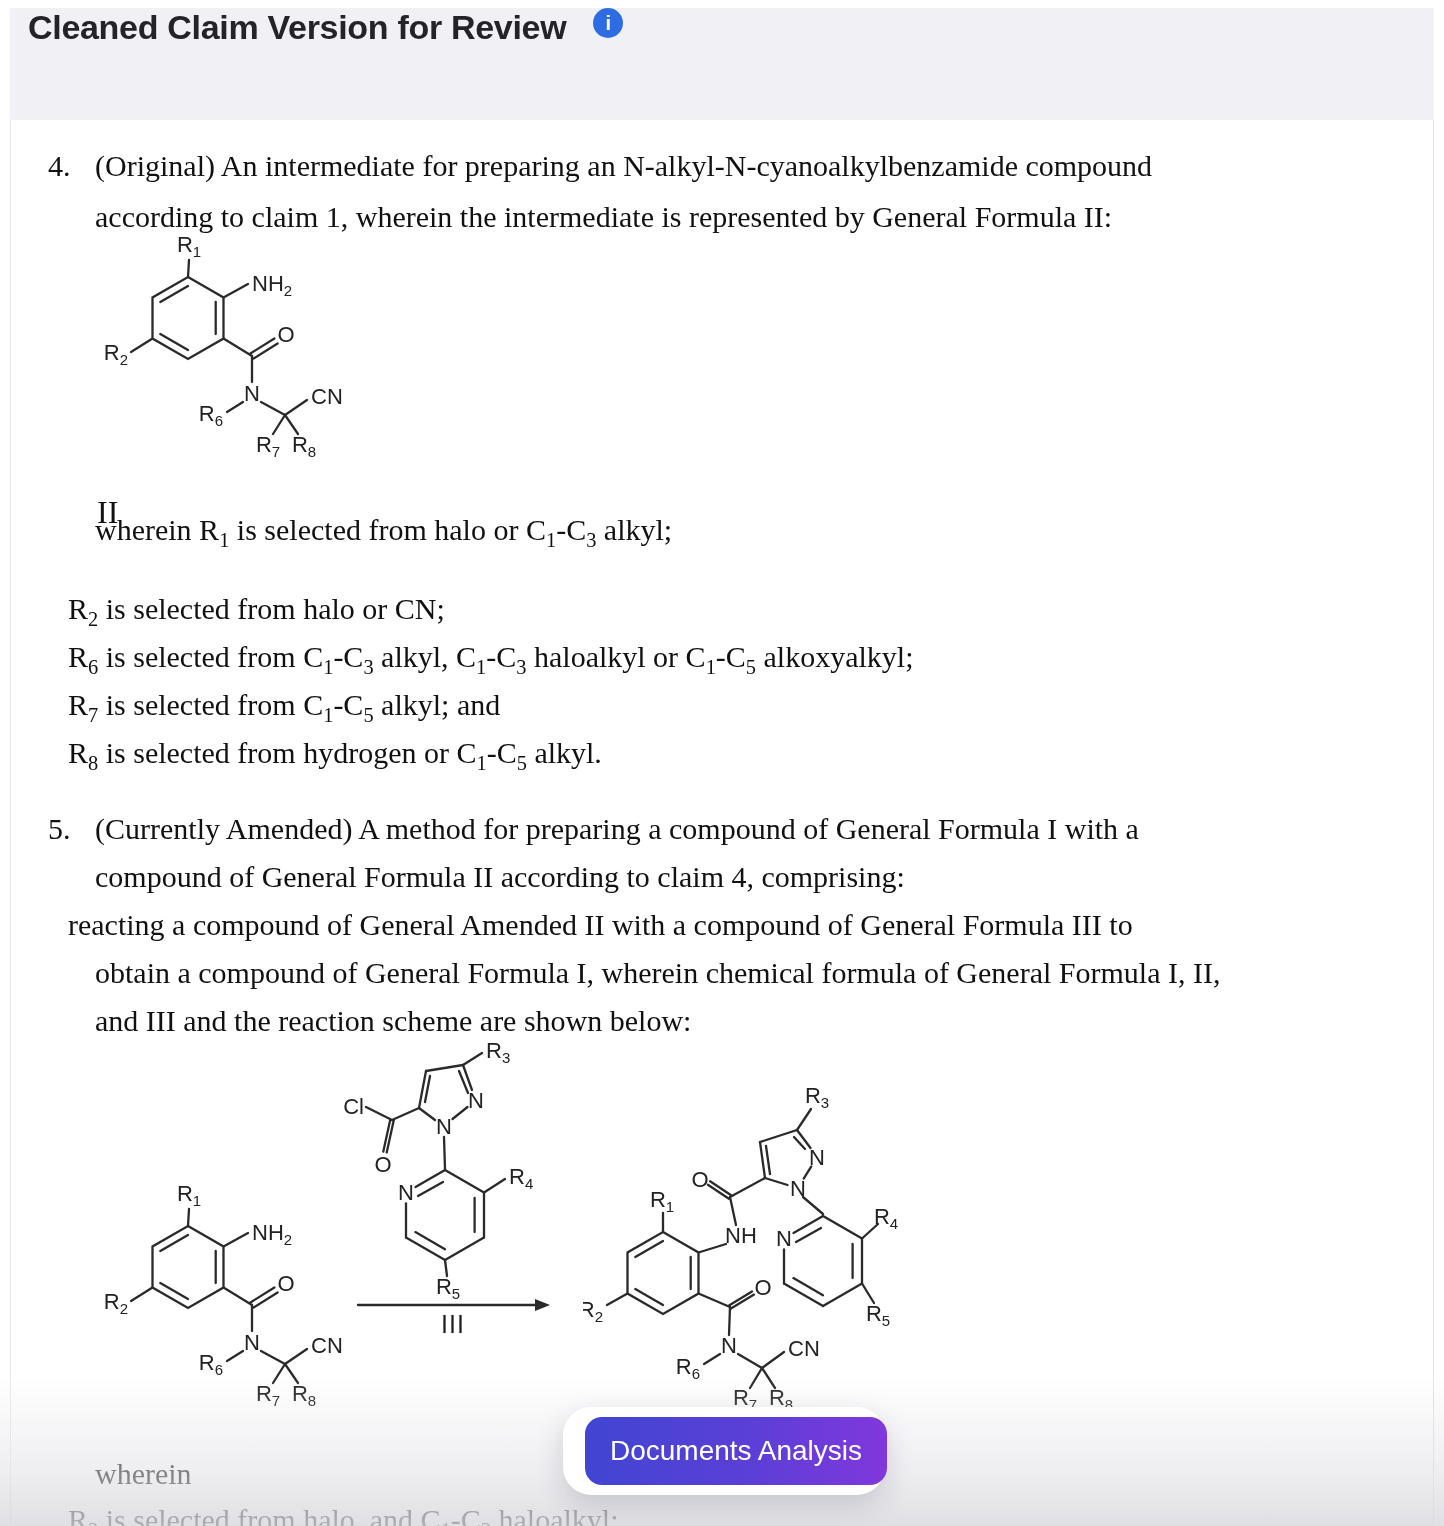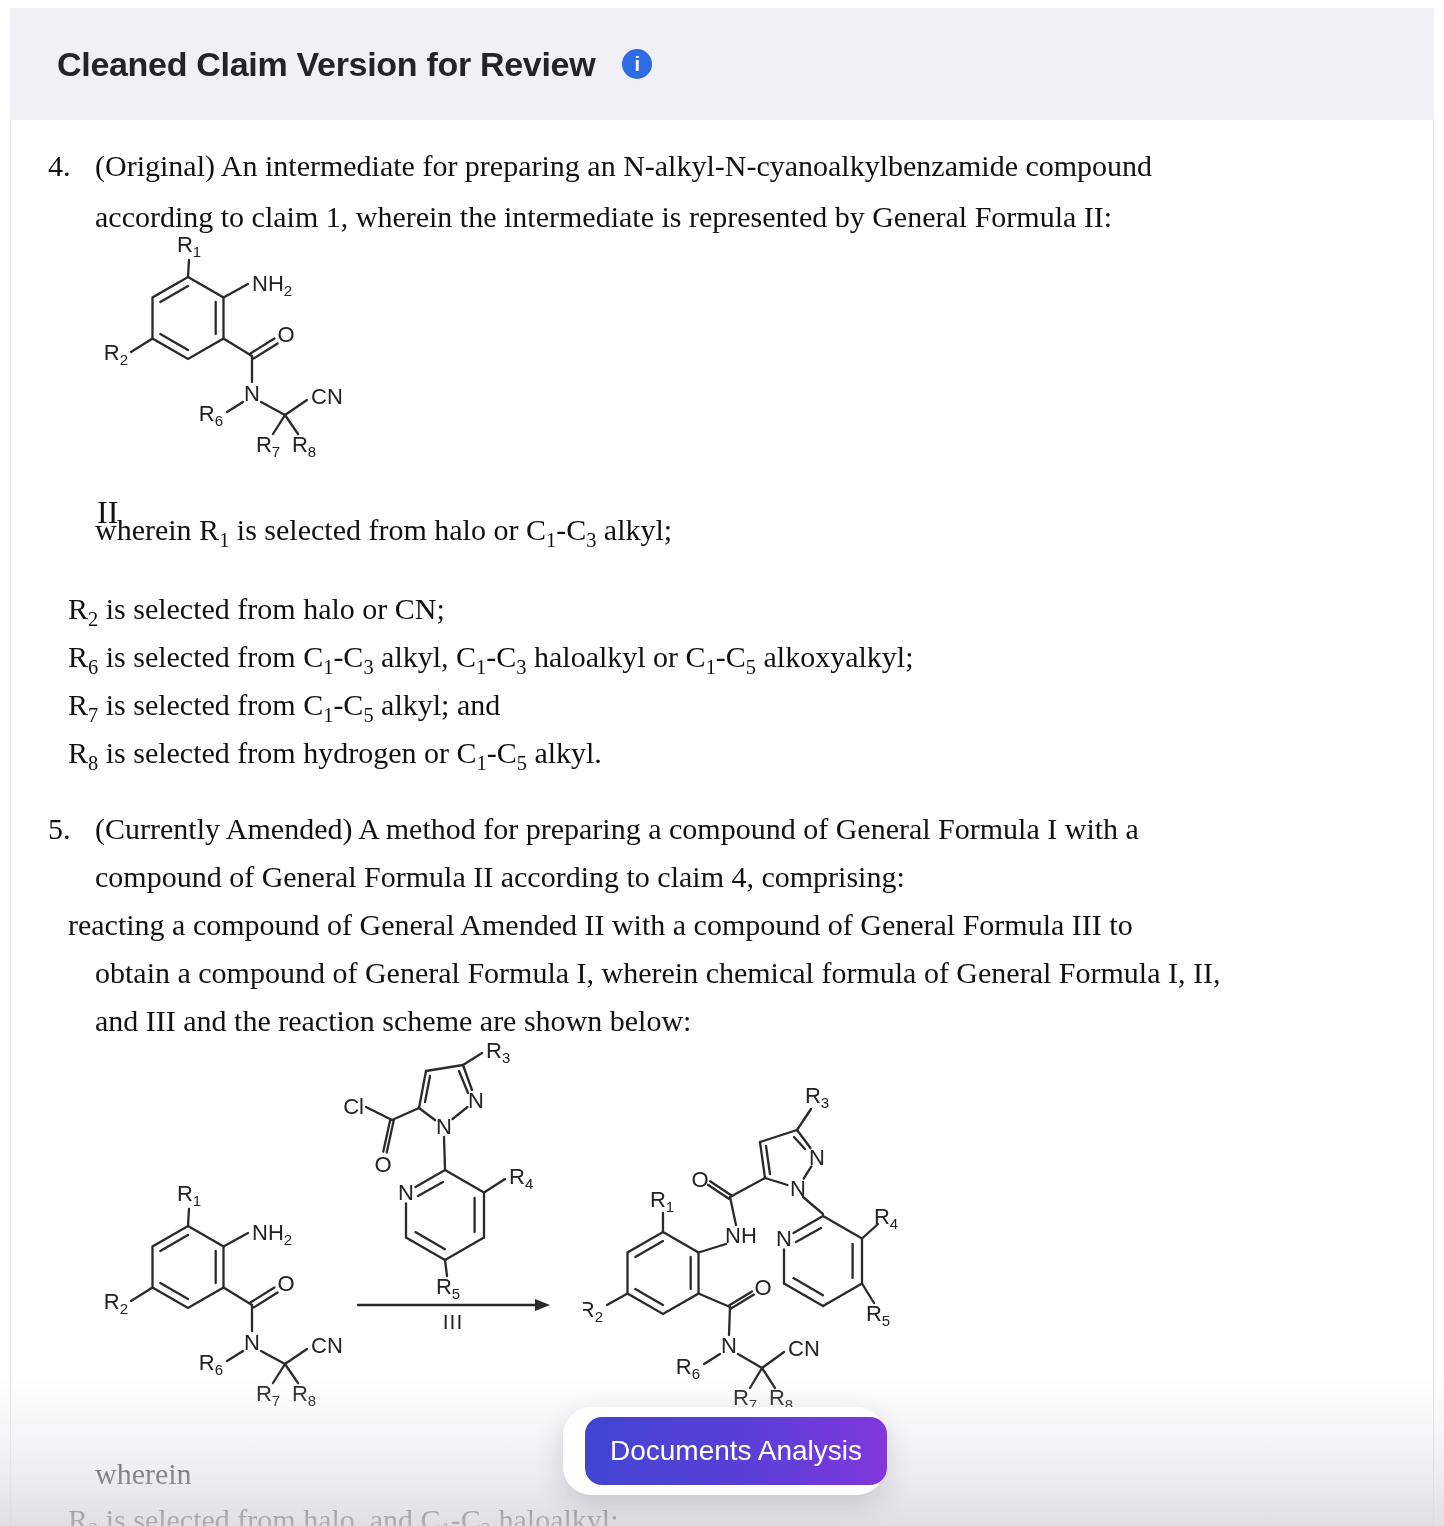--- a/index.html
+++ b/index.html
@@ -8,22 +8,22 @@
     background:#ffffff; color:#111;
     font-family:"Liberation Serif", serif;
   }
   .edge-line { position:absolute; top:120px; bottom:0; width:1px; background:#e9e9ee; z-index:1; }
   .edge-left { left:10px; }
   .edge-right { left:1433px; background:#e2e2e8; }
 
   
   .header {
     position:absolute; left:10px; right:10px; top:8px; height:112px;
-    background:#f1f0f5; display:flex; align-items:center;
-    padding-left:47px; box-sizing:border-box; z-index:2;
+    background:#f1f0f5; display:flex; align-items:flex-start;
+    padding-left:18px; box-sizing:border-box; z-index:2;
     font-family:"Liberation Sans", sans-serif;
   }
   .header-title { font-size:34px; font-weight:bold; color:#242428; letter-spacing:-0.3px; }
   .info-badge {
     width:30px; height:30px; border-radius:50%; background:#2e6ce4;
     color:#fff; display:flex; align-items:center; justify-content:center;
     margin-left:27px; font-size:20px; font-weight:bold; cursor:pointer;
   }
 
   
@@ -42,21 +42,21 @@
   .struct { position:absolute; z-index:2; }
   .struct line, .struct polygon.ring { stroke:#2a2a2a; stroke-width:2.3; fill:none; stroke-linecap:round; }
   .struct polygon.head { fill:#2a2a2a; stroke:none; }
   .struct text {
     font-family:"Liberation Sans", sans-serif; font-size:22px; fill:#222;
     stroke:none; font-weight:normal;
   }
   .scheme { position:absolute; left:0; top:1043px; right:0; height:400px; z-index:2; }
   .arrow-label {
     position:absolute; left:403px; top:267px; width:100px; text-align:center;
-    font-family:"Liberation Sans", sans-serif; font-size:21px; color:#222; letter-spacing:1px;
+    font-family:"Liberation Sans", sans-serif; font-size:25px; color:#222; letter-spacing:1px;
   }
 
   
   .float-btn-wrap {
     position:absolute; left:563px; top:1407px; width:322px; height:88px;
     background:#ffffff; border-radius:28px; z-index:10;
     box-shadow:0 10px 28px rgba(40,40,70,0.18);
   }
   .float-btn {
     position:absolute; left:22px; top:10px; width:302px; height:68px;

